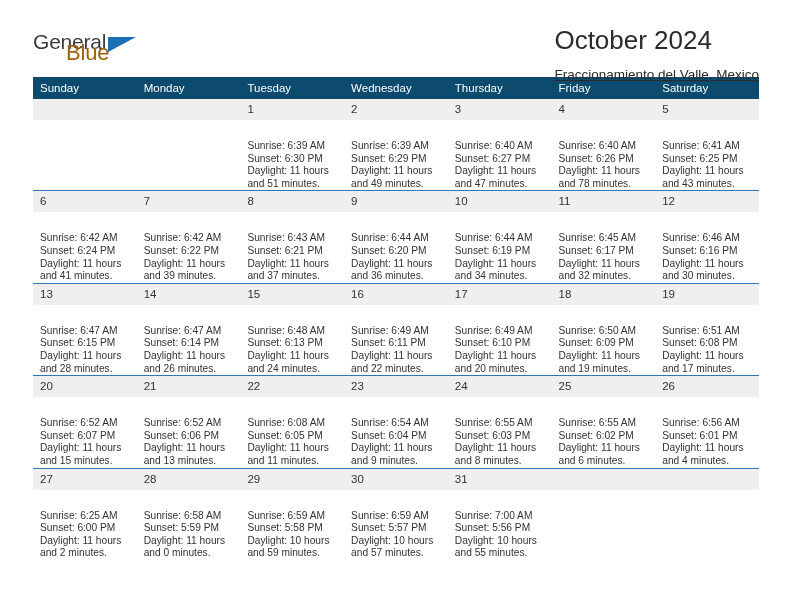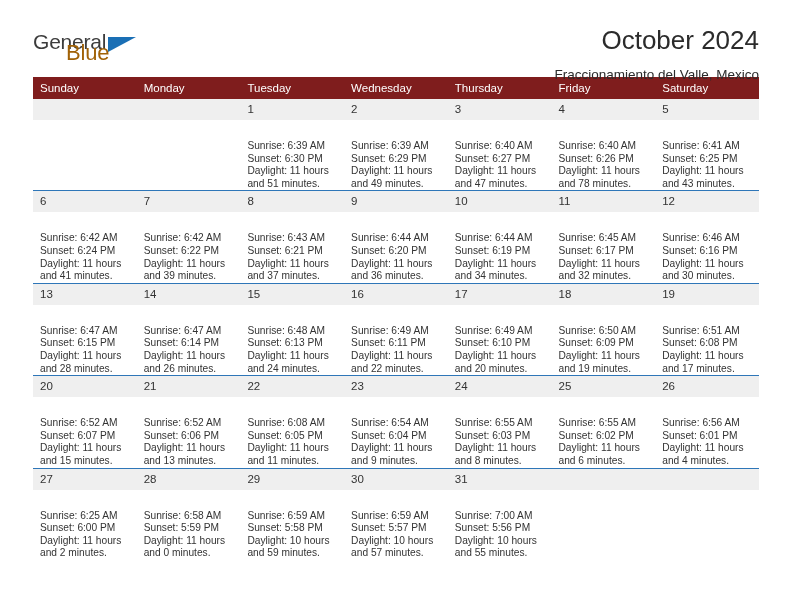--- a/index.html
+++ b/index.html
@@ -59,47 +59,47 @@
   .logo-blue {
     position: absolute;
     left: 33px;
     top: 16px;
     font-size: 22px;
     color: #a16207;
     letter-spacing: -0.2px;
   }
 
   .titles {
-    text-align: right;
     padding-top: 0px;
     margin-left: 26px;
   }
   .cal-title {
     font-size: 26px;
     color: #2b2b2b;
     font-weight: normal;
     line-height: 1.15;
     margin: 0;
   }
   .cal-subtitle {
     font-size: 13.5px;
     color: #2b2b2b;
     margin-top: 11px;
     line-height: 1.2;
+    text-decoration: underline;
   }
 
   
   .calendar {
     width: 726px;
     border-collapse: collapse;
     table-layout: fixed;
   }
 
   .dow-row th {
-    background: #7f1d1d;
+    background: #0c4a6e;
     color: #ffffff;
     font-size: 11.5px;
     font-weight: normal;
     text-align: left;
     padding: 5px 0 5px 7px;
     height: 21px;
     border: none;
   }
 
   .week-row td {

